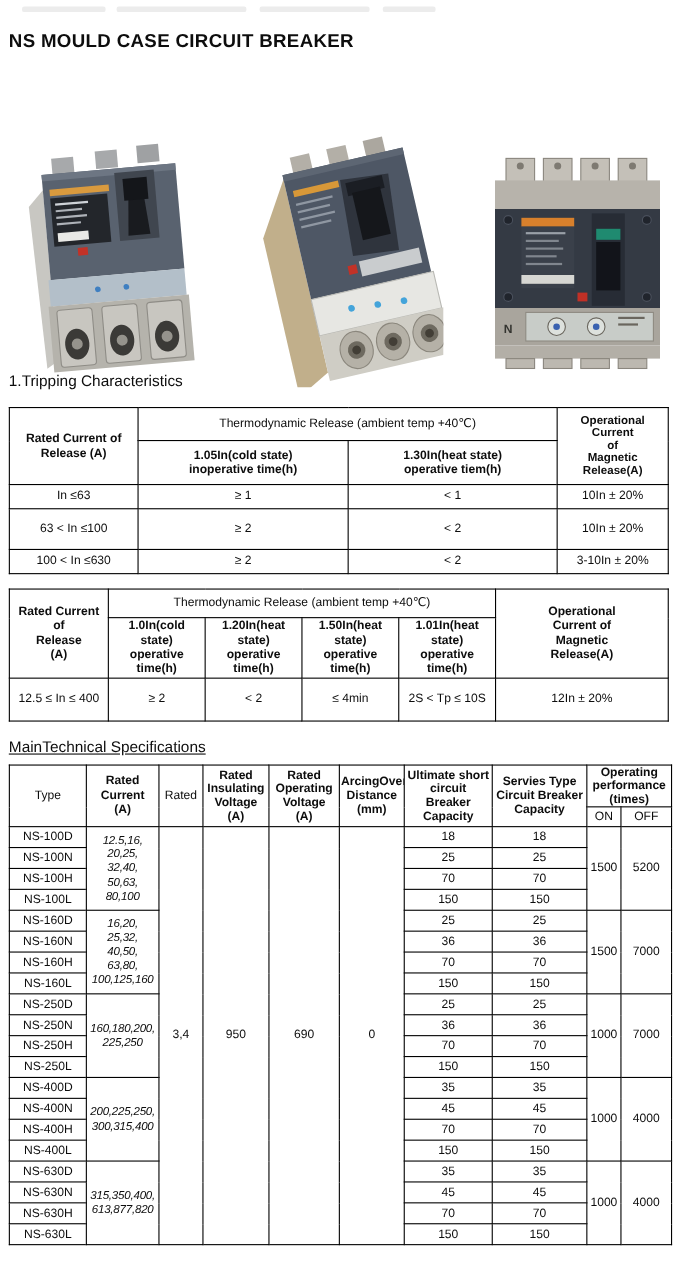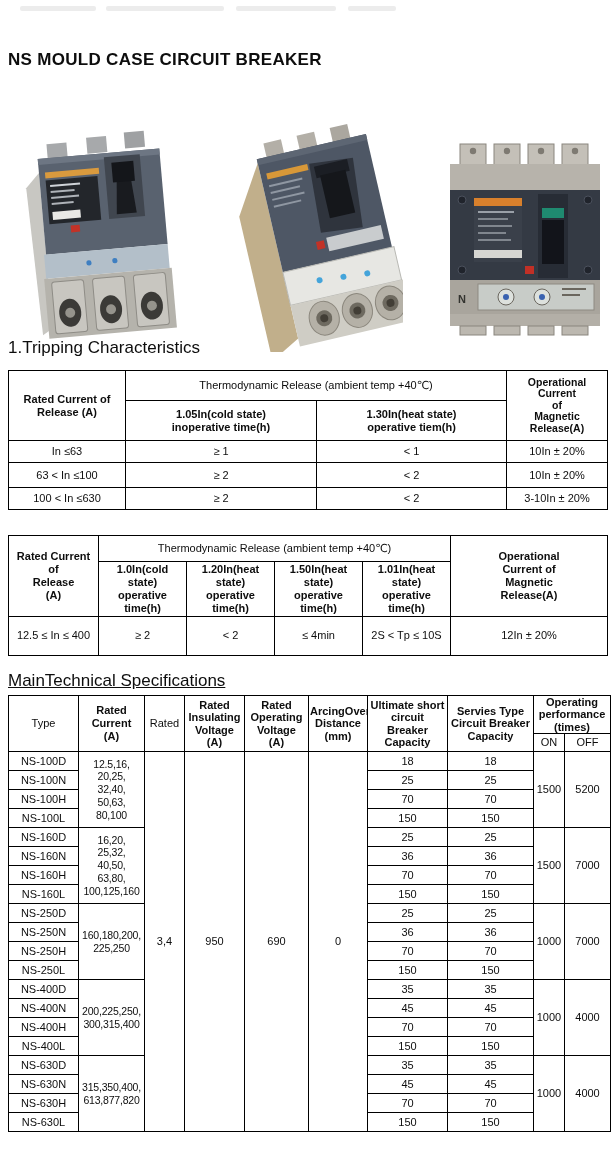--- a/index.html
+++ b/index.html
@@ -4,40 +4,40 @@
 <style>
   * { margin:0; padding:0; box-sizing:border-box; }
   html,body { background:#fff; }
   body {
     width:615px; height:1162px; position:relative; overflow:hidden;
     font-family:"Liberation Sans","DejaVu Sans",sans-serif; color:#0d0d0d;
   }
   .abs { position:absolute; }
   
   .fseg { position:absolute; top:6px; height:5px; background:#ececec; border-radius:2px; filter:blur(0.4px); }
-  #title { left:8px; top:50px; font-size:17px; font-weight:bold; letter-spacing:.3px; }
-  .h2 { font-size:17px; }
+  #title { left:8px; top:28px; font-size:17px; font-weight:bold; letter-spacing:.3px; }
+  .h2 { font-size:14px; }
   #h-trip { left:8px; top:338px; }
   #h-spec { left:8px; top:671px;text-decoration:underline; }
   table { border-collapse:collapse; table-layout:fixed; background:#fff; }
   td {
     border:1px solid #000; text-align:center; vertical-align:middle;
     font-size:11px; line-height:1.18; padding:1px 2px; color:#0d0d0d;
     overflow:hidden;
   }
   .pre { white-space:pre-line;font-weight:bold; }
   .small { font-size:10.5px; }
   .tight { line-height:1.1; }
   #t1 { left:8px; top:370px; width:599px; }
   #t2 { left:8px; top:535px; width:599px; }
   #mt { left:8px; top:695px; width:602px; }
   #mt td { padding:0 1px; }
   #mt tr { height:19px; }
-  .rc { font-size:10.5px; line-height:1.22; white-space:pre-line; letter-spacing:-0.2px; }
-  .rh18{height:18px!important} .rh22{height:22px} .rh25{height:25px} .rh26{height:26px}
+  .rc { font-size:10.5px; line-height:1.22; white-space:pre-line; letter-spacing:-0.2px;font-style:italic; }
+  .rh18{height:18px!important} .rh22{height:22px} .rh25{height:37px} .rh26{height:26px}
   .rh30{height:30px} .rh38{height:38px!important} .rh39{height:39px} .rh40{height:40px} .rh52{height:52px}
   svg { display:block; }
 </style>
 </head>
 <body>
 
 <div class="abs" id="faded" style="left:0;top:0;width:615px;height:14px;">
   <span class="fseg" style="left:20px;width:76px;"></span>
   <span class="fseg" style="left:106px;width:118px;"></span>
   <span class="fseg" style="left:236px;width:100px;"></span>

